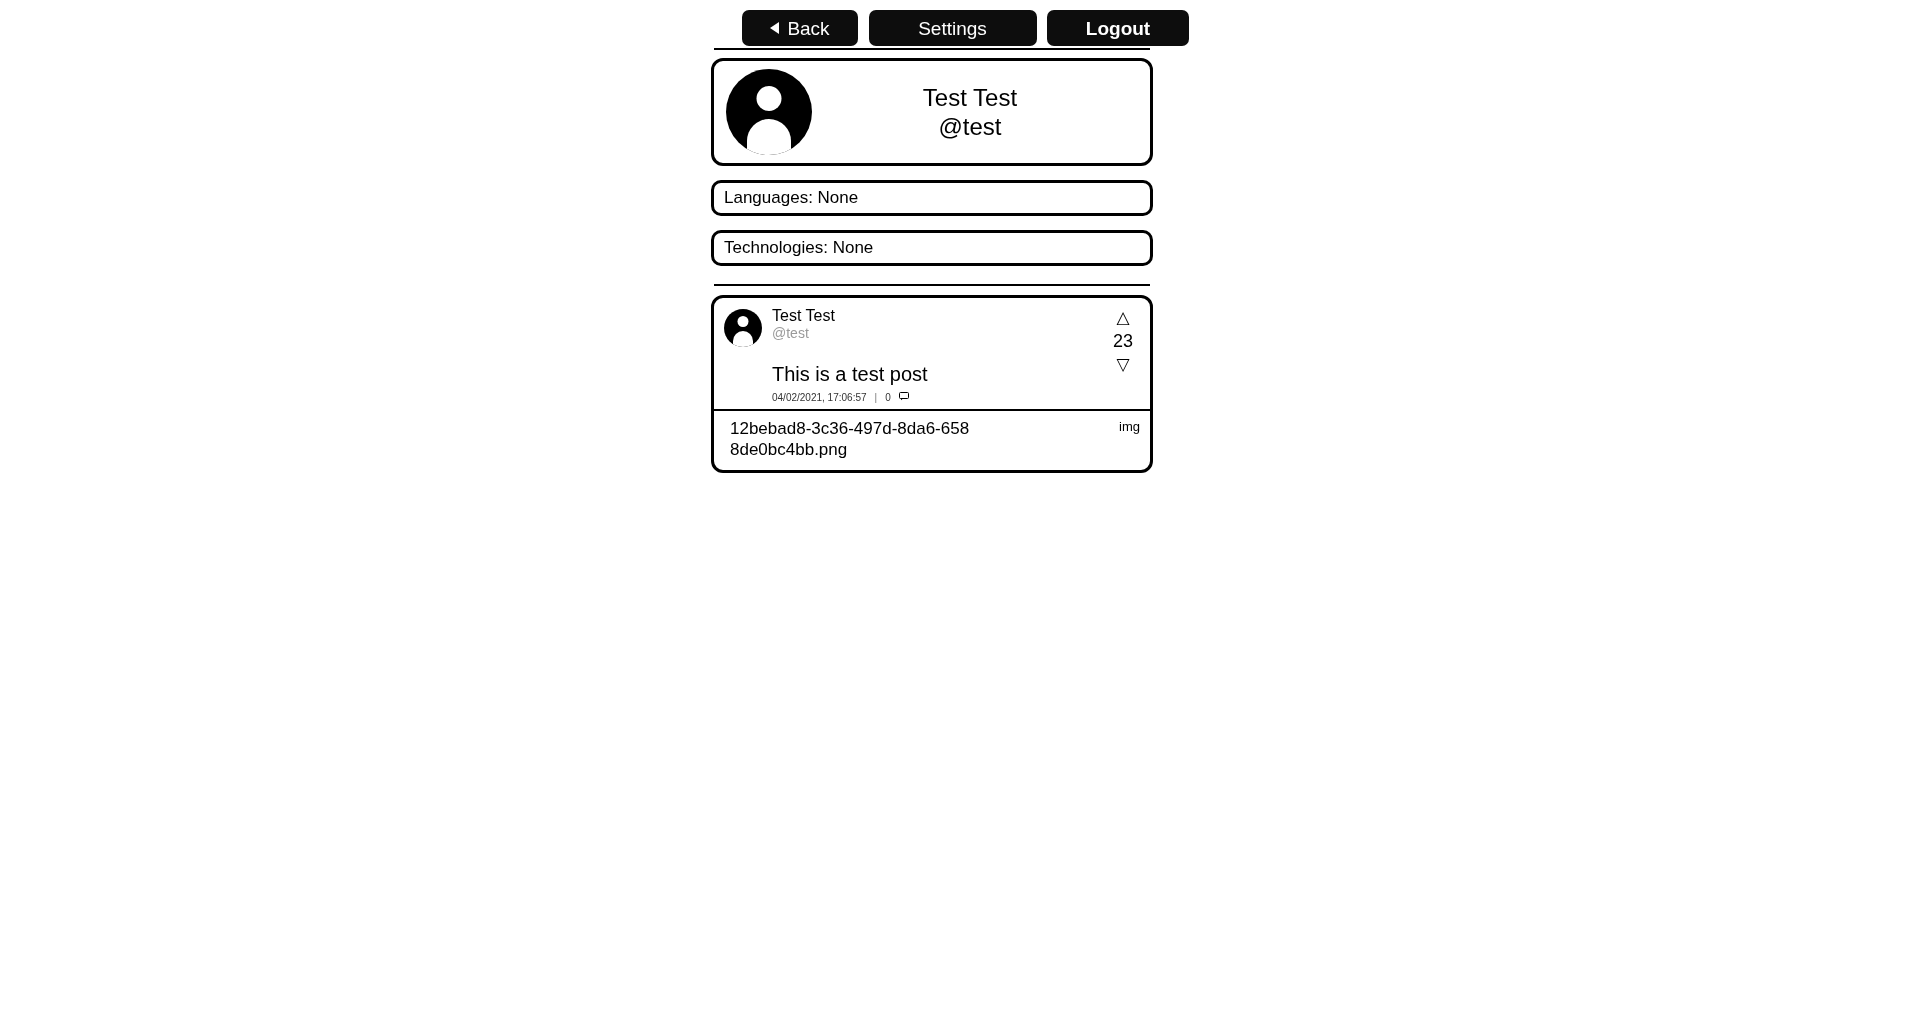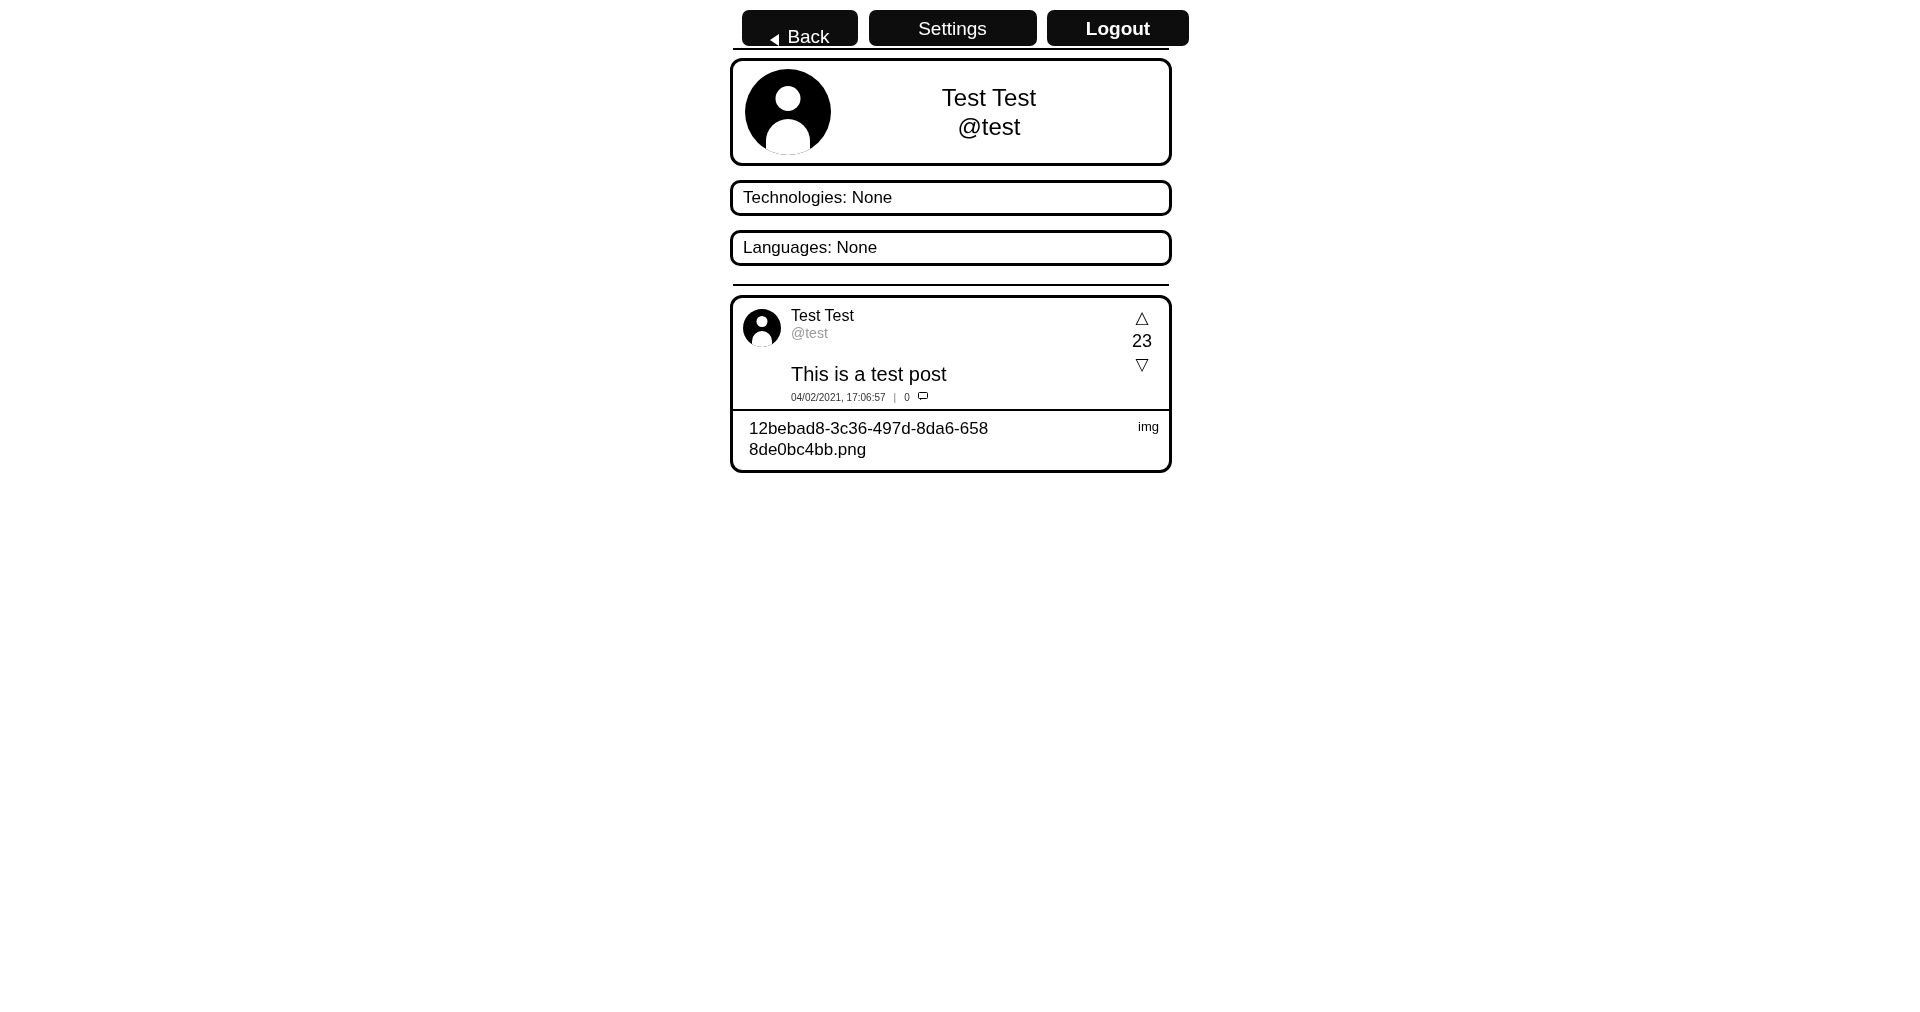--- a/index.html
+++ b/index.html
@@ -40,39 +40,39 @@
     line-height: 1;
     padding: 0;
     height: 36px;
     cursor: pointer;
     display: flex;
     align-items: center;
     justify-content: center;
     gap: 8px;
   }
 
-  .nav-btn.back { width: 116px; align-items: flex-end; }
+  .nav-btn.back { width: 116px; }
   .nav-btn.settings { width: 168px; }
   .nav-btn.logout { width: 142px; font-weight: bold; }
 
   .tri-left {
     display: inline-block;
     width: 0;
     height: 0;
     border-top: 6px solid transparent;
     border-bottom: 6px solid transparent;
     border-right: 9px solid #ffffff;
     position: relative;
     top: 0px;
   }
 
   
   .column {
     position: absolute;
-    left: 730px;
+    left: 711px;
     top: 48px;
     width: 442px;
   }
 
   .hrule {
     border: none;
     border-top: 2px solid #000000;
     margin: 0 0 0 0;
     width: 436px;
     margin-left: 3px;
@@ -303,25 +303,25 @@
 
     <div class="card profile-card">
       <div class="avatar-lg"></div>
       <div class="profile-names">
         <div class="profile-name">Test Test</div>
         <div class="profile-handle">@test</div>
       </div>
     </div>
 
     <div class="card info-card">
+      <span>Languages: None</span>
+    </div>
+
+    <div class="card info-card">
       <span>Technologies: None</span>
-    </div>
-
-    <div class="card info-card">
-      <span>Languages: None</span>
     </div>
 
     <div class="divider-wrap">
       <hr class="hrule">
     </div>
 
     <div class="post-card">
       <div class="post-main">
         <div class="avatar-sm"></div>
         <div class="post-body">

